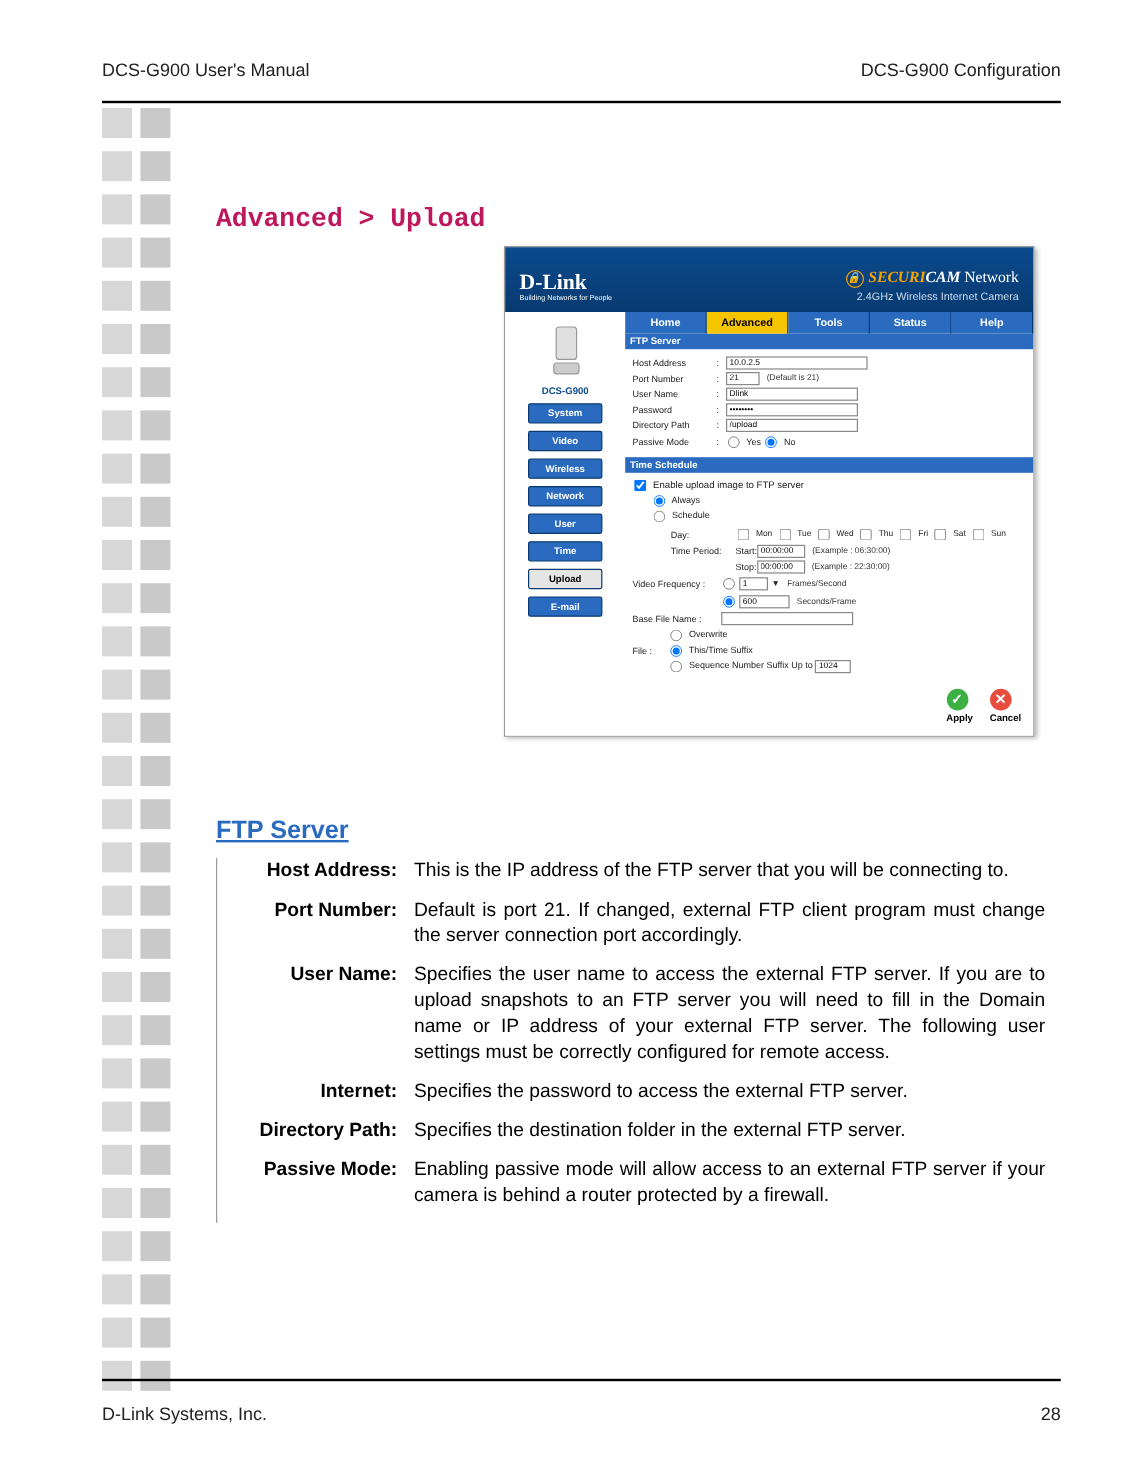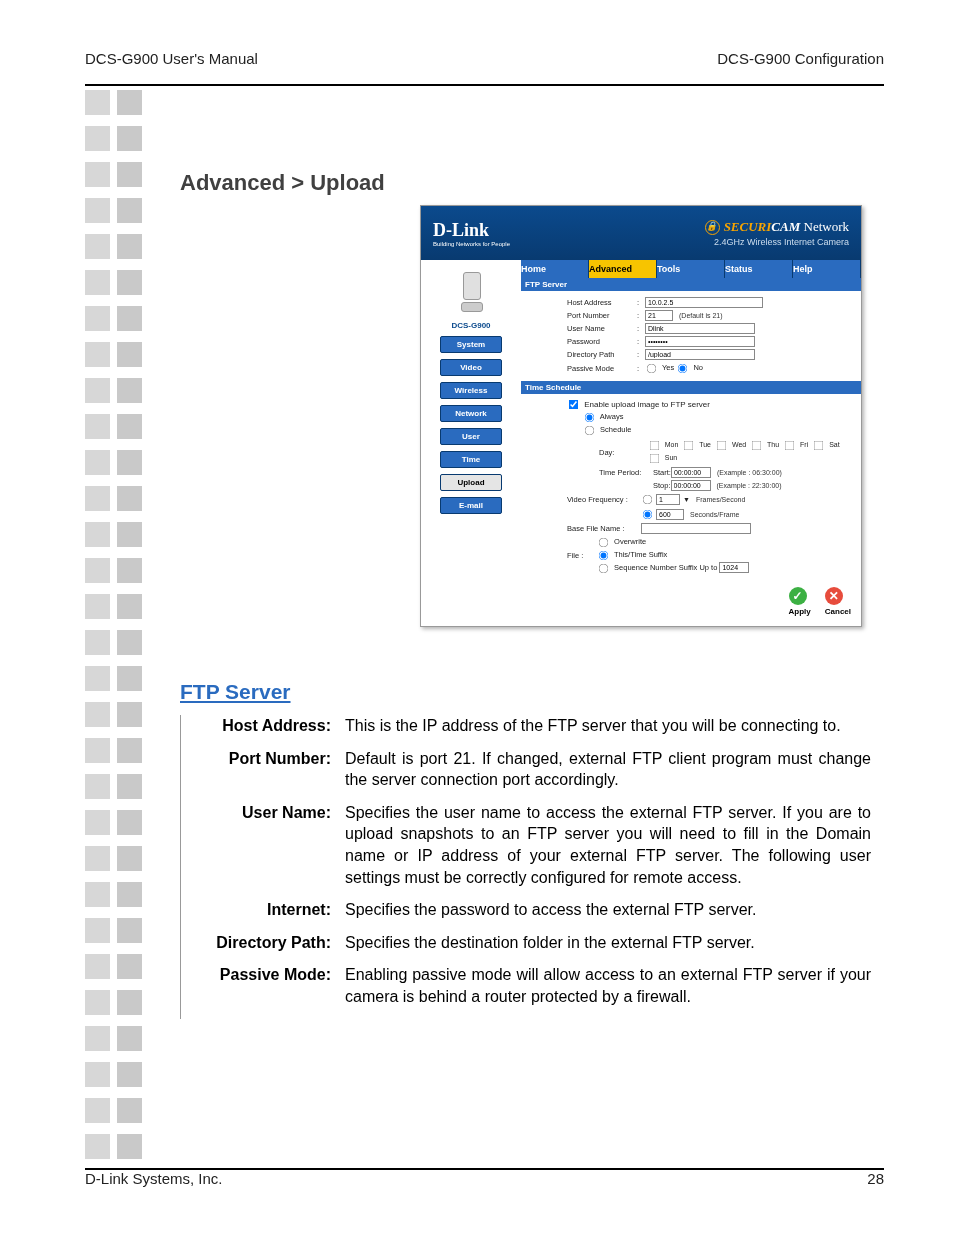--- a/index.html
+++ b/index.html
@@ -5,63 +5,63 @@
   body { margin:0; font-family:Arial,Helvetica,sans-serif; background:#fff; width:954px; }
   .page { position:relative; height:1235px; }
   
   .hdrbar { position:absolute; left:85px; right:70px; top:50px; display:flex; justify-content:space-between; border-bottom:2px solid #000; padding-bottom:17px; font-size:15px; color:#222; }
   
   .leftcol { position:absolute; top:90px; left:85px; }
   .blockpair { display:flex; gap:7px; margin-bottom:11px; }
   .blk1 { width:25px; height:25px; background:#d7d7d7; }
   .blk2 { width:25px; height:25px; background:#c9c9c9; }
   
-  .pagetitle { position:absolute; left:180px; top:170px; font-size:22px; font-weight:bold; color:#404040; }
+  .pagetitle { position:absolute; left:180px; top:170px; font-size:22px; font-weight:bold; color:#be185d;font-family:Liberation Mono, monospace; }
   
   .shot { position:absolute; left:420px; top:205px; width:440px; border:1px solid #999; box-shadow:2px 2px 4px rgba(0,0,0,.3); background:#fff; font-size:8px; color:#222; }
-  .shot-banner { background:linear-gradient(#0b4a8d,#083a70); color:#fff; padding:8px 12px 8px 12px; display:flex; justify-content:space-between; align-items:center; height:38px;gap:16px; }
+  .shot-banner { background:linear-gradient(#0b4a8d,#083a70); color:#fff; padding:8px 12px 8px 12px; display:flex; justify-content:space-between; align-items:flex-end; height:38px;gap:16px; }
   .dlink-logo { font-family:Georgia,serif; font-weight:bold; font-size:18px; }
   .dlink-tag { font-size:6px; display:block; font-weight:normal; }
   .securi { text-align:right; }
   .securi-line1 { font-family:Georgia,serif; font-style:italic; font-weight:bold; font-size:13px; color:#fff; }
   .securi-line1 .orange{ color:#f7a400; font-style:italic;}
   .securi-line2 { font-size:9px; color:#cde; margin-top:2px; }
   .lockicon { display:inline-block; width:13px; height:13px; border:1px solid #f7a400; border-radius:50%; color:#f7a400; text-align:center; line-height:11px; font-size:9px; margin-right:4px; vertical-align:middle;}
   .shot-body { display:flex; background:#fff; }
   .shot-left { width:90px; padding:8px 5px; text-align:center; color:#0b4a8d; font-size:8px; }
   .camimg { width:40px; height:50px; margin:0 auto 3px; position:relative; }
   .camimg:before{ content:""; position:absolute; left:12px; top:4px; width:16px; height:26px; background:#e0e0e0; border:1px solid #999; border-radius:3px;}
   .camimg:after{ content:""; position:absolute; left:10px; bottom:6px; width:20px; height:8px; background:#ccc; border:1px solid #999; border-radius:3px;}
   .navbtn { display:block; margin:6px auto; width:60px; padding:3px 0; background:#2a6bbf; color:#fff; font-size:8px; font-weight:bold; border:1px solid #083a70; border-radius:2px; text-align:center; }
   .navbtn.active { background:#e5e5e5; color:#000; }
   .shot-main { flex:1; padding:0; }
   .tabs { display:flex; }
-  .tab { flex:1; padding:4px 0; font-size:9px; font-weight:bold; color:#fff; background:#2a6bbf; border-right:1px solid #083a70;}
+  .tab { flex:1; text-align:center; padding:4px 0; font-size:9px; font-weight:bold; color:#fff; background:#2a6bbf; border-right:1px solid #083a70;}
   .tab.active { background:#f7c400; color:#000; }
   .sectionhdr { background:#2a6bbf; color:#fff; font-size:8px; font-weight:bold; padding:2px 4px; }
-  .form { padding:4px 6px;margin-left:40px; }
+  .form { padding:4px 6px; }
   .frow { display:flex; align-items:center; margin:2px 0; font-size:7.5px; }
   .flabel { width:70px; }
   .fcolon { width:8px;}
   .finput { border:1px solid #888; height:11px; padding:0 2px; font-size:7px; box-sizing:border-box; }
   .hint { font-size:7px; color:#333; margin-left:6px;}
   .subblock { margin-left:16px; font-size:7.5px;}
   .days label{ margin-right:4px; font-size:7px;}
   .applyrow { display:flex; justify-content:flex-end; gap:14px; padding:6px 10px 10px; align-items:center; }
   .circlebtn { width:18px; height:18px; border-radius:50%; display:flex; align-items:center; justify-content:center; color:#fff; font-weight:bold; font-size:12px; }
   .green{ background:#3cb043;} .red{ background:#e74c3c;}
   .applylbl { font-size:8px; font-weight:bold; text-align:center; color:#000; margin-top:2px;}
   
   .ftptitle { position:absolute; left:180px; top:680px; font-size:21px; font-weight:bold; color:#2a6bbf; text-decoration:underline; }
   .defs { position:absolute; left:180px; top:715px; width:690px; border-left:1px solid #999; padding-left:0; }
   .def { display:flex; margin-bottom:11px; font-size:16px; line-height:1.35; color:#000; }
   .def .dt { width:150px; text-align:right; font-weight:bold; padding-right:14px;}
   .def .dd { flex:1; text-align:justify;}
   
-  .ftr { position:absolute; left:85px; right:70px; bottom:48px; display:flex; justify-content:space-between; border-top:2px solid #000; padding-top:0; font-size:15px; color:#222;}
+  .ftr { position:absolute; left:85px; right:70px; bottom:48px; display:flex; justify-content:space-between; border-top:2px solid #000; padding-top:19px; font-size:15px; color:#222;}
   input[type=checkbox],input[type=radio]{ margin:0 2px 0 0; transform:scale(.75); vertical-align:middle;}
 </style>
 </head>
 <body>
 <div class="page">
 
 <div class="hdrbar">
   <span>DCS-G900 User's Manual</span>
   <span>DCS-G900 Configuration</span>
 </div>
@@ -288,21 +288,21 @@
         <div class="frow">
               <span style="width:74px">Video Frequency :</span>
           <label><input type="radio" style=""></label> 
               <input class="finput" style="width: 24px;" value="1">
               <span style="font-size:7px;margin-left:3px">▼</span> 
               <span class="hint">Frames/Second</span>
         </div>
         <div class="frow">
               <span style="width:74px"></span>
           <label><input type="radio" checked="" style=""></label> 
-              <input class="finput" style="width: 28px;" value="600"> 
+              <input class="finput" style="width: 42px;" value="600"> 
               <span class="hint">Seconds/Frame</span>
         </div>
         <div class="frow">
               <span style="width:74px">Base File Name :</span>
               <input class="finput" style="width: 110px;">
             </div>
         <div class="frow">
               <span style="width:30px">File :</span>
           <div>
             <label><input type="radio" style=""> <span>Overwrite</span></label><br>

